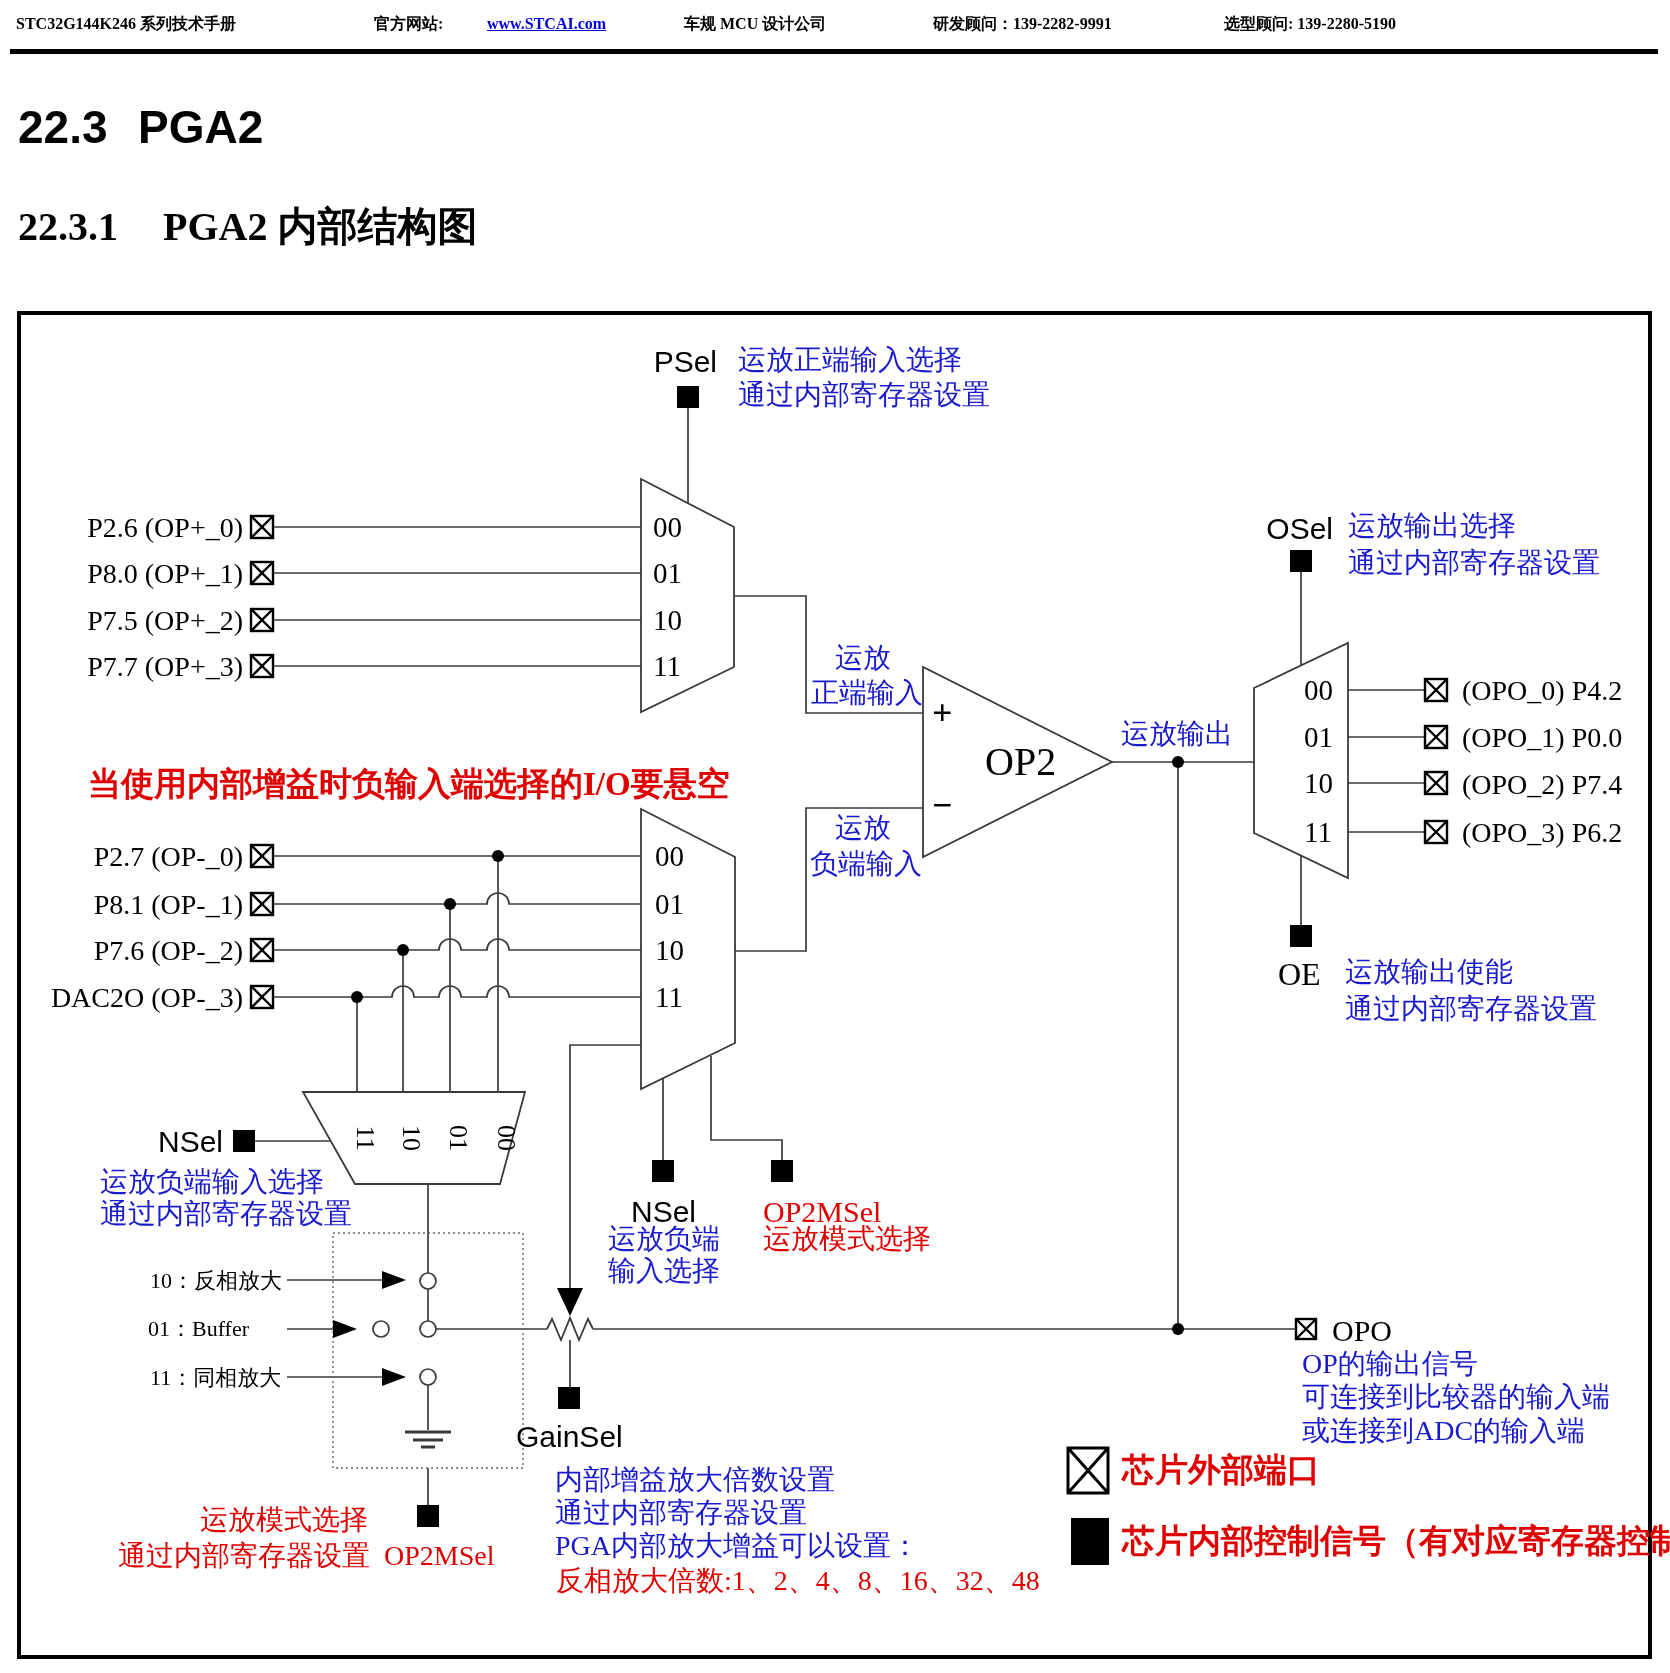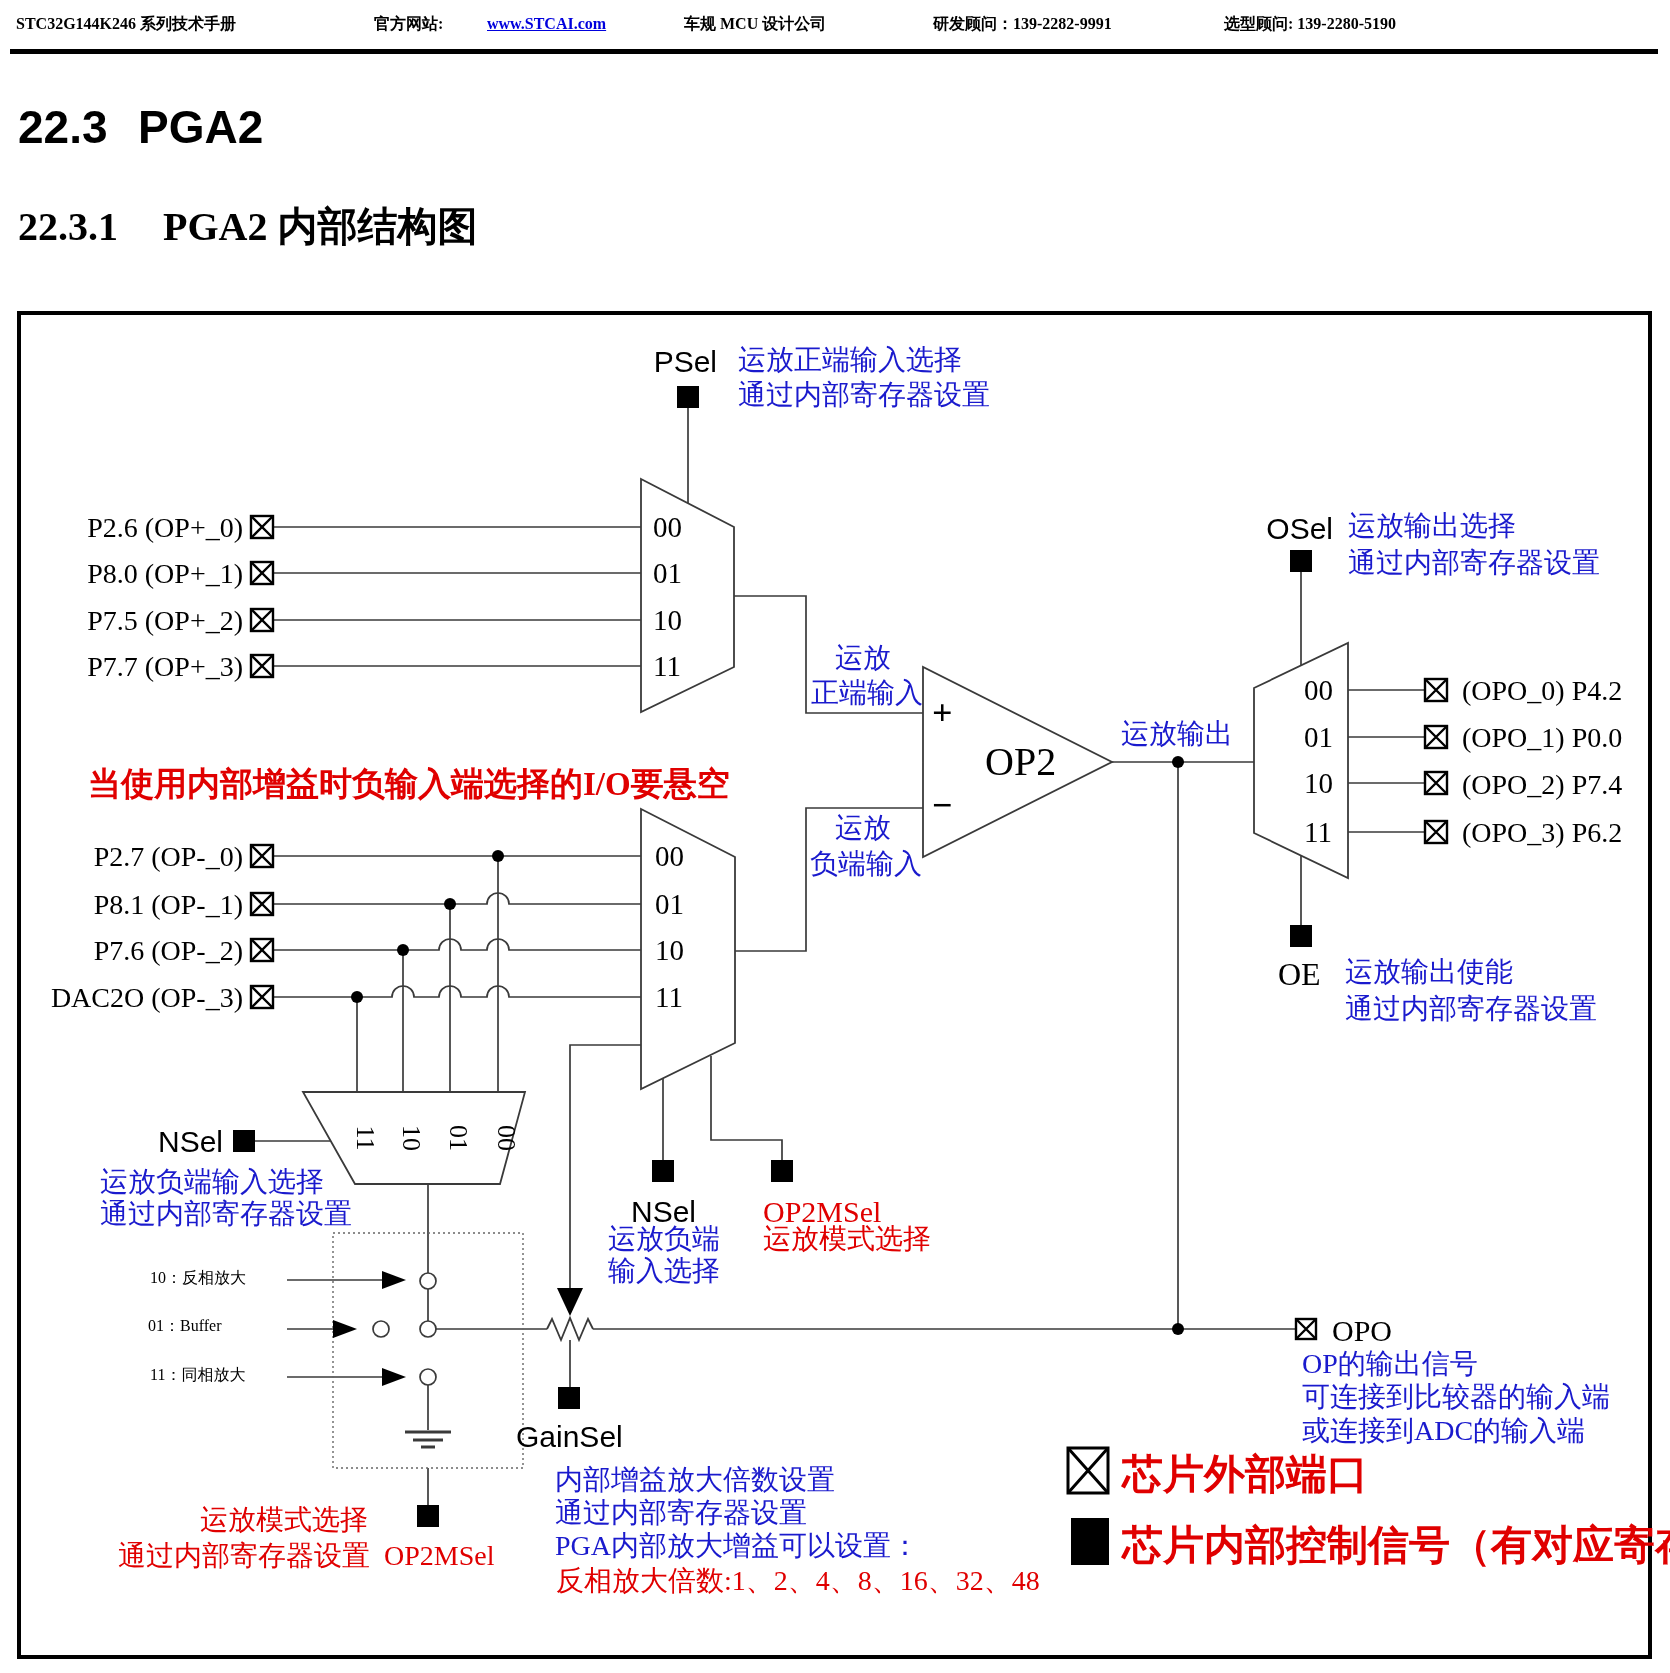--- a/index.html
+++ b/index.html
@@ -5,22 +5,22 @@
   html,body{margin:0;padding:0;background:#fff;}
   #page{position:relative;width:1670px;height:1673px;background:#fff;overflow:hidden;
         font-family:"Liberation Serif","DejaVu Serif",serif;}
   svg{position:absolute;left:0;top:0;}
   .t{position:absolute;white-space:nowrap;line-height:1.1;color:#000;}
   .serif{font-family:"Liberation Serif","DejaVu Serif",serif;}
   .sans{font-family:"Liberation Sans","DejaVu Sans",sans-serif;}
   .blue{color:#1a1acd;}
   .red{color:#e00000;}
   .b{font-weight:bold;}
-  .s22{font-size:16px;} .s25{font-size:16px;} .s28{font-size:28px;}
-  .s30{font-size:30px;} .s31{font-size:41px;} .s32{font-size:32px;}
+  .s22{font-size:22px;} .s25{font-size:16px;} .s28{font-size:28px;}
+  .s30{font-size:30px;} .s31{font-size:33px;} .s32{font-size:32px;}
   .s33{font-size:33px;} .s36{font-size:36px;} .s40{font-size:40px;} .s46{font-size:46px;}
   .rt{text-align:right;}
   .rule{position:absolute;background:#000;}
   a.link{color:#0000dd;text-decoration:underline;font-weight:bold;}
   .svgtxt{font-family:"Liberation Serif","DejaVu Serif",serif;fill:#000;}
 </style>
 </head>
 <body>
 
 <div id="page">

